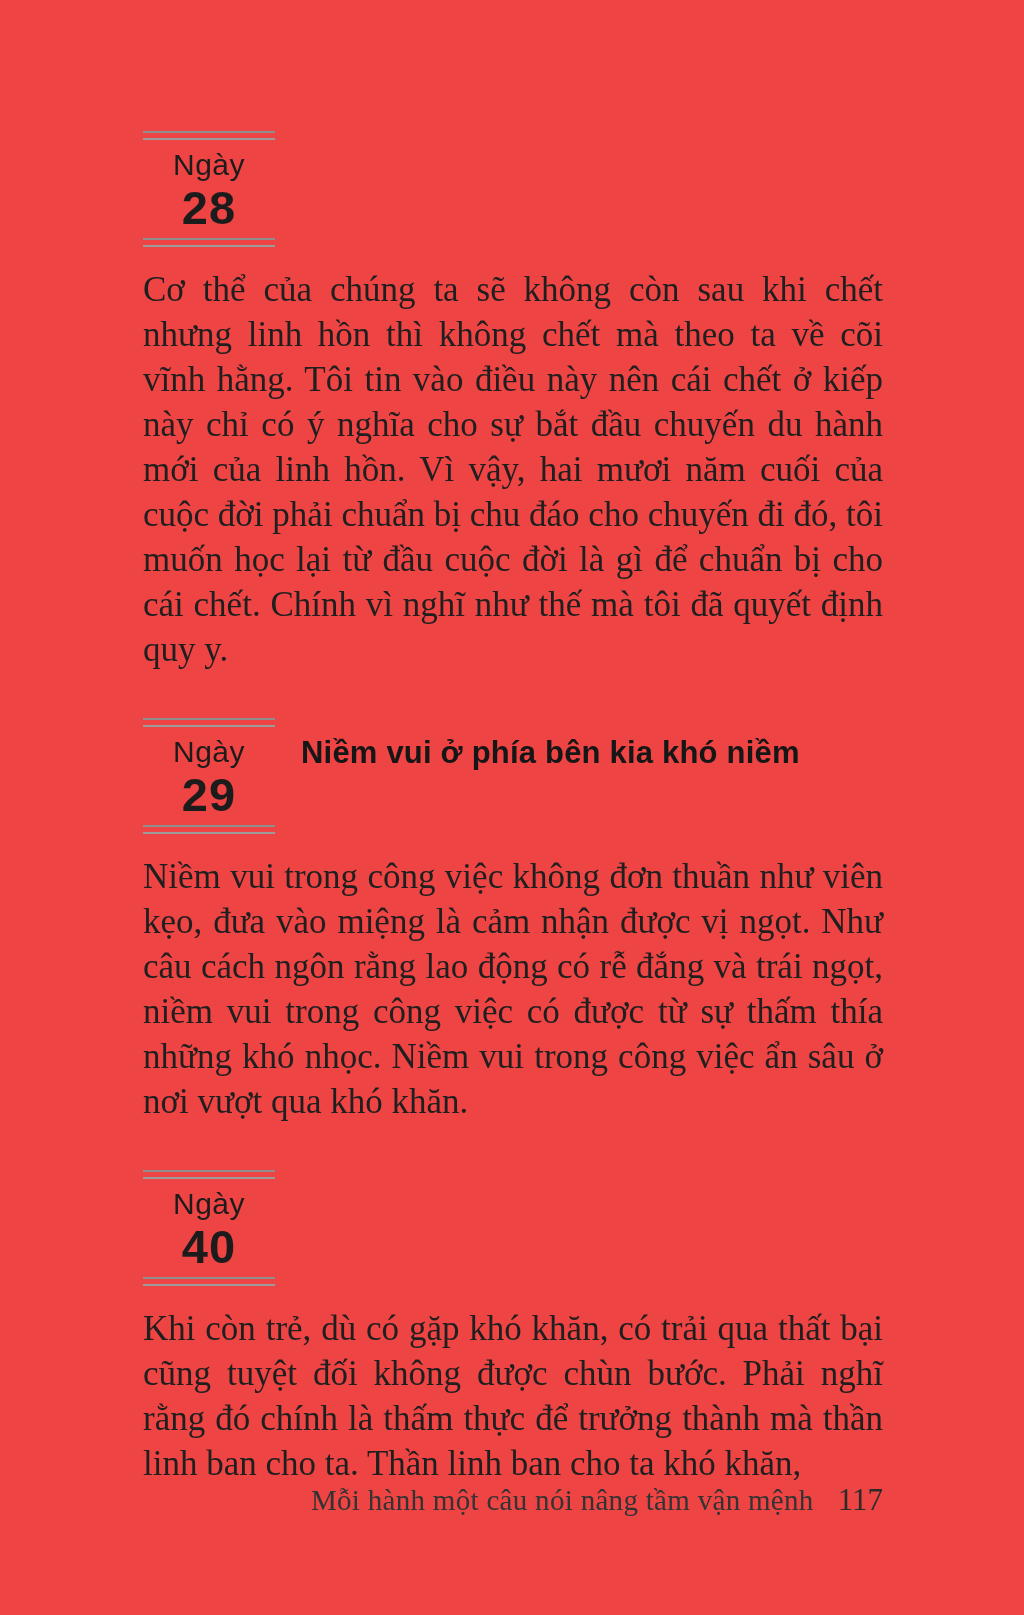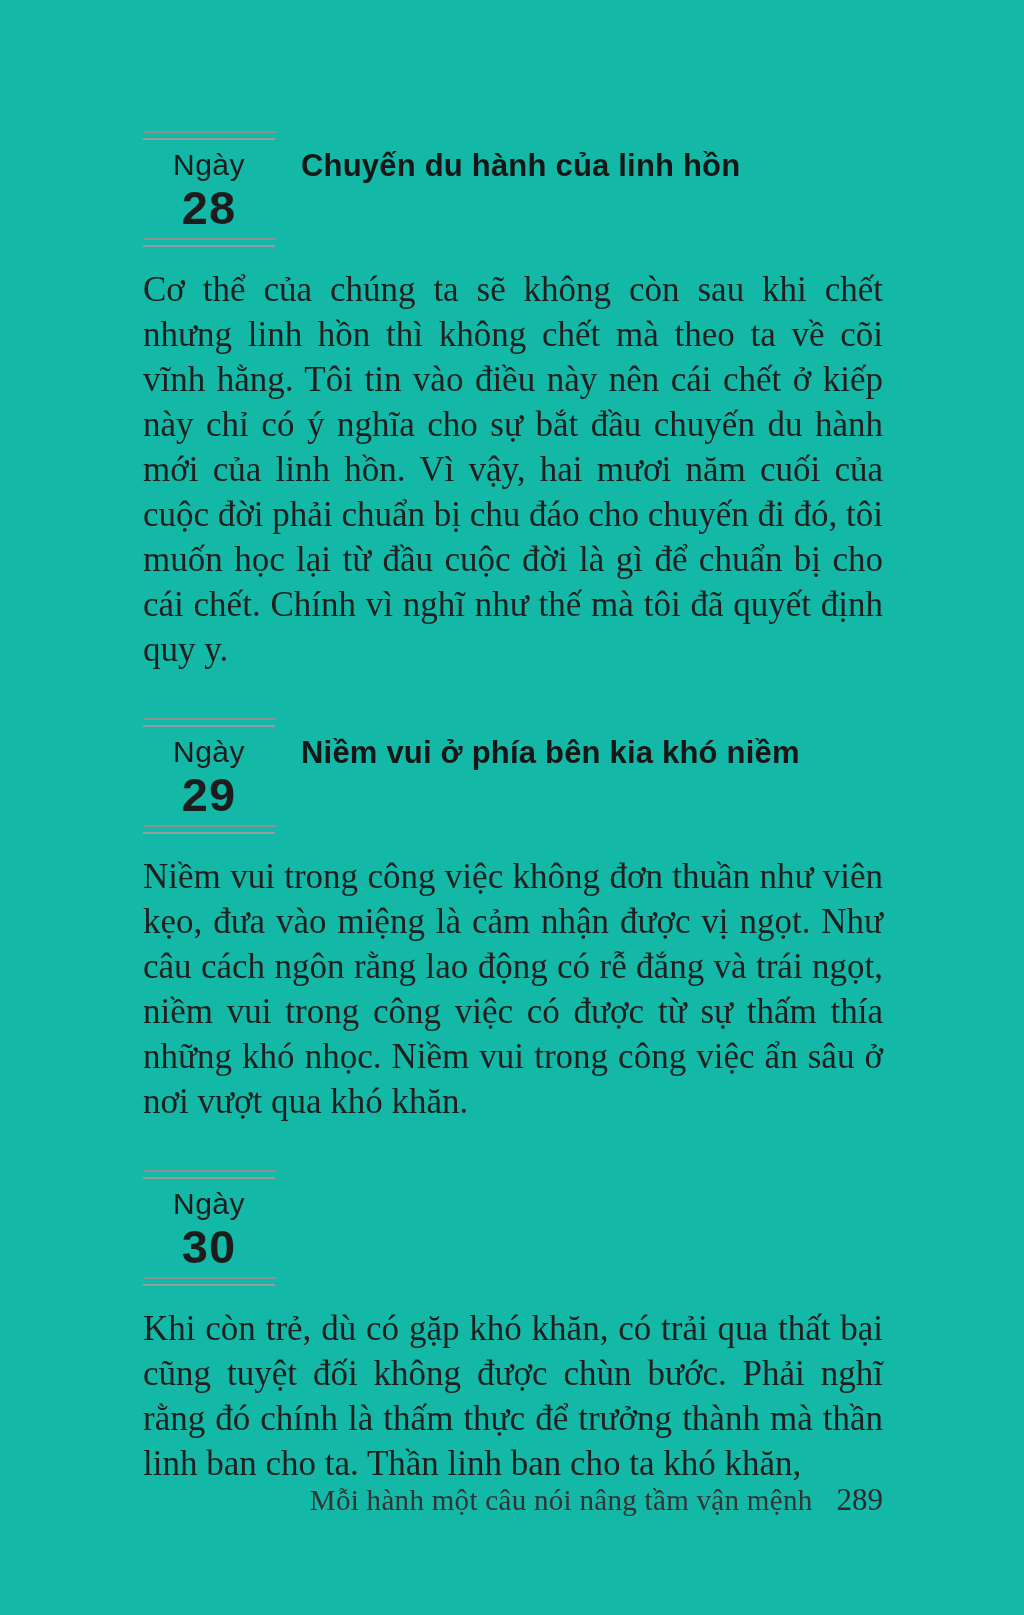--- a/index.html
+++ b/index.html
@@ -4,21 +4,21 @@
 <style>
   html, body {
     margin: 0;
     padding: 0;
     background: #ffffff;
   }
   .page {
     position: relative;
     width: 1024px;
     height: 1615px;
-    background: #14b8a6;
+    background: #ef4444;
     overflow: hidden;
   }
   .content {
     position: absolute;
     left: 143px;
     top: 131px;
     width: 740px;
   }
   .section { margin: 0; }
   .section + .section { margin-top: 46px; }
@@ -97,21 +97,20 @@
   <div class="content">
 
     <div class="section">
       <div class="section-header">
         <div class="day-badge">
           <div class="dbl-line"></div>
           <div class="day-label">Ngày</div>
           <div class="day-number">28</div>
           <div class="dbl-line"></div>
         </div>
-        <h2 class="section-title">Chuyến du hành của linh hồn</h2>
       </div>
       <p class="section-body">Cơ thể của chúng ta sẽ không còn sau khi chết nhưng linh hồn thì không chết mà theo ta về cõi vĩnh hằng. Tôi tin vào điều này nên cái chết ở kiếp này chỉ có ý nghĩa cho sự bắt đầu chuyến du hành mới của linh hồn. Vì vậy, hai mươi năm cuối của cuộc đời phải chuẩn bị chu đáo cho chuyến đi đó, tôi muốn học lại từ đầu cuộc đời là gì để chuẩn bị cho cái chết. Chính vì nghĩ như thế mà tôi đã quyết định quy y.</p>
     </div>
 
     <div class="section">
       <div class="section-header">
         <div class="day-badge">
           <div class="dbl-line"></div>
           <div class="day-label">Ngày</div>
           <div class="day-number">29</div>
@@ -120,25 +119,25 @@
         <h2 class="section-title">Niềm vui ở phía bên kia khó niềm</h2>
       </div>
       <p class="section-body">Niềm vui trong công việc không đơn thuần như viên kẹo, đưa vào miệng là cảm nhận được vị ngọt. Như câu cách ngôn rằng lao động có rễ đắng và trái ngọt, niềm vui trong công việc có được từ sự thấm thía những khó nhọc. Niềm vui trong công việc ẩn sâu ở nơi vượt qua khó khăn.</p>
     </div>
 
     <div class="section">
       <div class="section-header">
         <div class="day-badge">
           <div class="dbl-line"></div>
           <div class="day-label">Ngày</div>
-          <div class="day-number">30</div>
+          <div class="day-number">40</div>
           <div class="dbl-line"></div>
         </div>
       </div>
       <p class="section-body">Khi còn trẻ, dù có gặp khó khăn, có trải qua thất bại cũng tuyệt đối không được chùn bước. Phải nghĩ rằng đó chính là thấm thực để trưởng thành mà thần linh ban cho ta. Thần linh ban cho ta khó khăn,</p>
     </div>
 
   </div>
 
   <div class="footer">
-    <span class="running-title">Mỗi hành một câu nói nâng tầm vận mệnh</span><span class="page-number">289</span>
+    <span class="running-title">Mỗi hành một câu nói nâng tầm vận mệnh</span><span class="page-number">117</span>
   </div>
 </div>
 
 </body></html>

